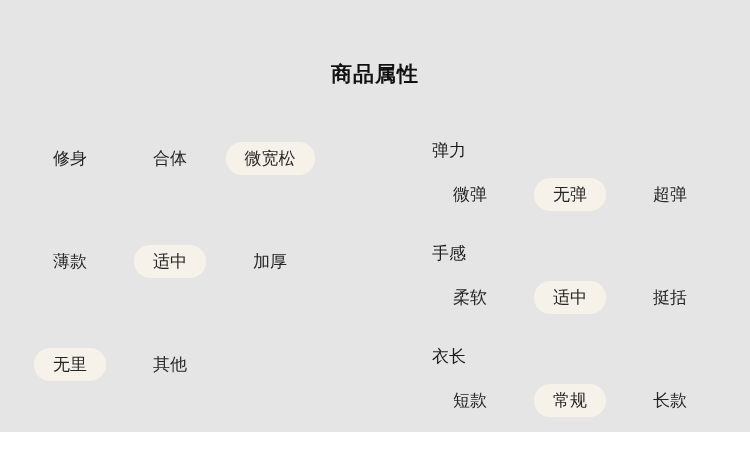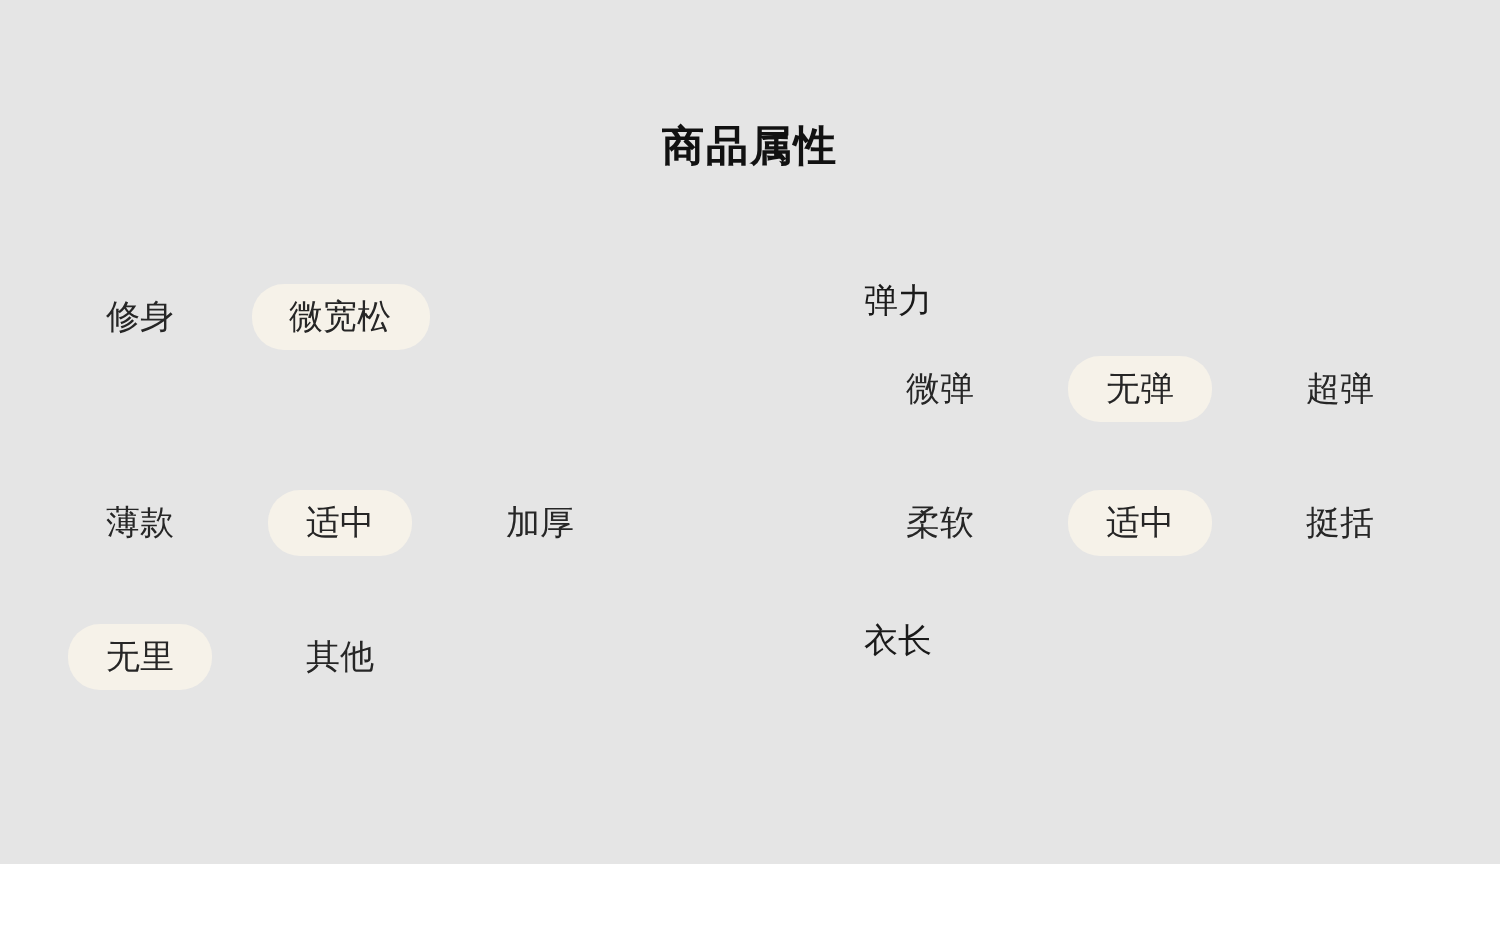--- a/index.html
+++ b/index.html
@@ -67,20 +67,23 @@
 <div class="page">
   <div class="page-title">商品属性</div>
 
   <div class="groups-grid" id="groups-grid">
   <div class="attr-group">
     <div class="options-row">
   <div class="option">
     <span class="pill">修身</span>
   </div>
 
+  <div class="option">
+    <span class="pill">合体</span>
+  </div>
 
   <div class="option selected">
     <span class="pill">微宽松</span>
   </div>
 </div>
   </div>
 
   <div class="attr-group">
     <div class="group-label">弹力</div>
     <div class="options-row">
@@ -108,20 +111,21 @@
     <span class="pill">适中</span>
   </div>
 
   <div class="option">
     <span class="pill">加厚</span>
   </div>
 </div>
   </div>
 
   <div class="attr-group">
+    <div class="group-label">手感</div>
     <div class="options-row">
   <div class="option">
     <span class="pill">柔软</span>
   </div>
 
   <div class="option selected">
     <span class="pill">适中</span>
   </div>
 
   <div class="option">
@@ -138,15 +142,28 @@
 
 
   <div class="option">
     <span class="pill">其他</span>
   </div>
 </div>
   </div>
 
   <div class="attr-group">
     <div class="group-label">衣长</div>
+    <div class="options-row">
+  <div class="option">
+    <span class="pill">短款</span>
+  </div>
+
+  <div class="option selected">
+    <span class="pill">常规</span>
+  </div>
+
+  <div class="option">
+    <span class="pill">长款</span>
+  </div>
+</div>
   </div>
 </div>
 </div>
 
 </body></html>

